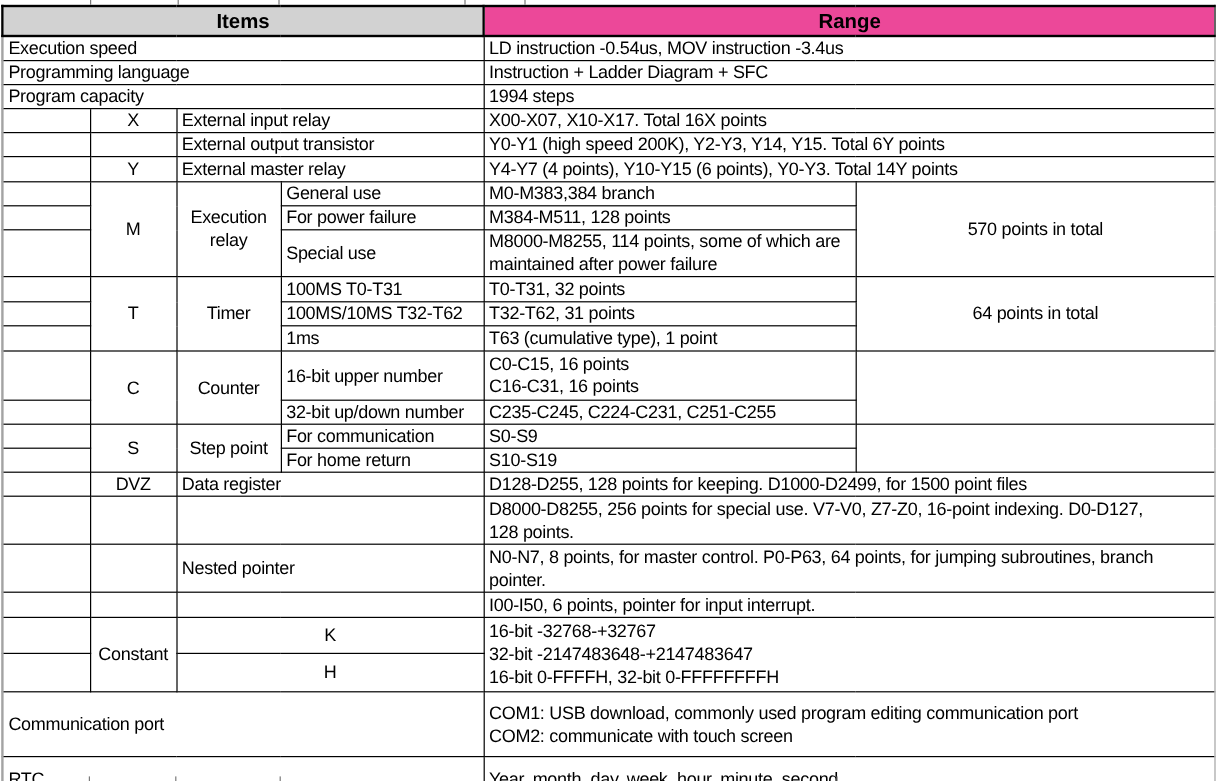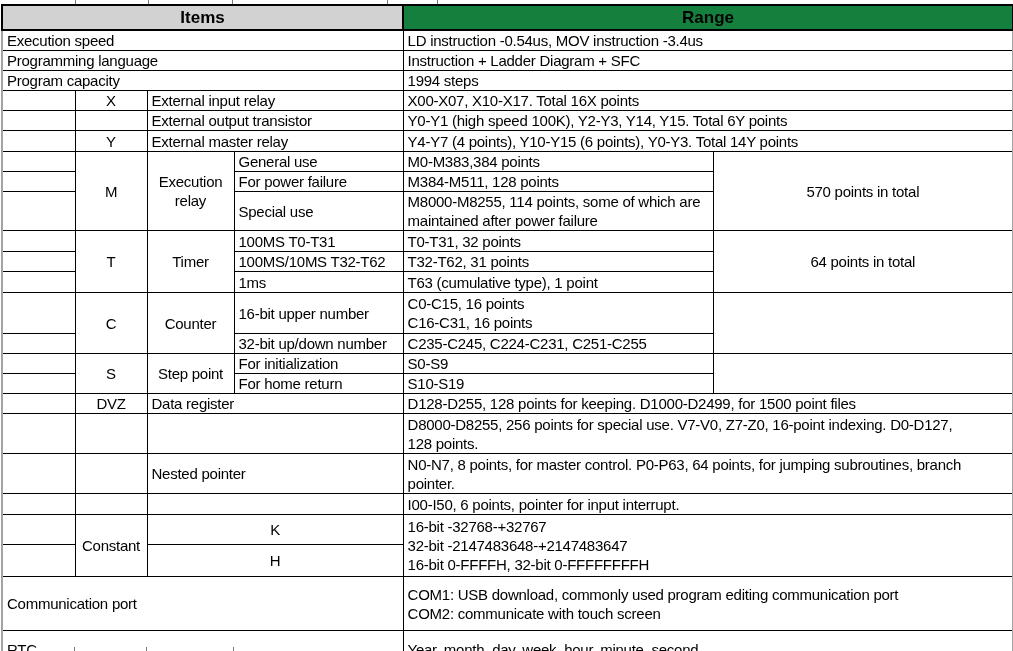--- a/index.html
+++ b/index.html
@@ -30,21 +30,21 @@
         <col style="width:72px">
         <col style="width:87px">
       <col style="width:169px">
         <col style="width:310px">
         <col style="width:300px">
     </colgroup>
 
     <tbody>
         <tr style="height:23px">
       <th colspan="4" style="background:#d2d2d2">Items</th>
-      <th colspan="2" style="background:#15803d">Range</th>
+      <th colspan="2" style="background:#ec4899">Range</th>
     </tr>
 
     <tr style="height:20px">
       <td colspan="4">Execution speed</td>
       <td colspan="2">LD instruction -0.54us, MOV instruction -3.4us</td>
     </tr>
     <tr style="height:20px">
       <td colspan="4">Programming language</td>
       <td colspan="2">Instruction + Ladder Diagram + SFC</td>
     </tr>
@@ -56,35 +56,35 @@
     <tr style="height:20px">
       <td></td>
       <td class="c">X</td>
       <td colspan="2">External input relay</td>
       <td colspan="2">X00-X07, X10-X17. Total 16X points</td>
     </tr>
     <tr style="height:20px">
       <td></td>
       <td></td>
       <td colspan="2">External output transistor</td>
-      <td colspan="2">Y0-Y1 (high speed 100K), Y2-Y3, Y14, Y15. Total 6Y points</td>
+      <td colspan="2">Y0-Y1 (high speed 200K), Y2-Y3, Y14, Y15. Total 6Y points</td>
     </tr>
     <tr style="height:21px">
       <td></td>
       <td class="c">Y</td>
       <td colspan="2">External master relay</td>
       <td colspan="2">Y4-Y7 (4 points), Y10-Y15 (6 points), Y0-Y3. Total 14Y points</td>
     </tr>
 
     <tr style="height:20px">
       <td></td>
       <td class="c" rowspan="3">M</td>
       <td class="c" rowspan="3">Execution relay</td>
       <td>General use</td>
-      <td>M0-M383,384 points</td>
+      <td>M0-M383,384 branch</td>
       <td class="c" rowspan="3">570 points in total</td>
     </tr>
     <tr style="height:20px">
       <td></td>
       <td>For power failure</td>
       <td>M384-M511, 128 points</td>
     </tr>
     <tr style="height:39px">
       <td></td>
       <td>Special use</td>
@@ -122,21 +122,21 @@
     <tr style="height:20px">
       <td></td>
       <td>32-bit up/down number</td>
       <td>C235-C245, C224-C231, C251-C255</td>
     </tr>
 
     <tr style="height:20px">
       <td></td>
       <td class="c" rowspan="2">S</td>
       <td class="c" rowspan="2">Step point</td>
-      <td>For initialization</td>
+      <td>For communication</td>
       <td>S0-S9</td>
       <td rowspan="2"></td>
     </tr>
     <tr style="height:20px">
       <td></td>
       <td>For home return</td>
       <td>S10-S19</td>
     </tr>
 
     <tr style="height:20px">

